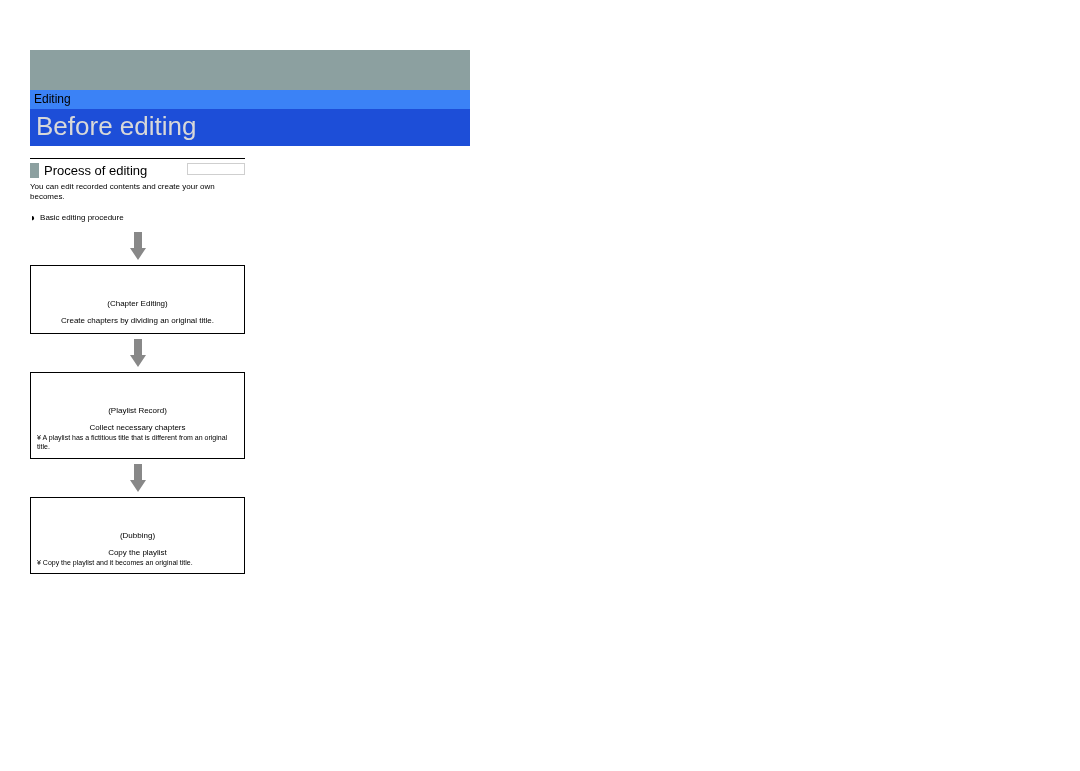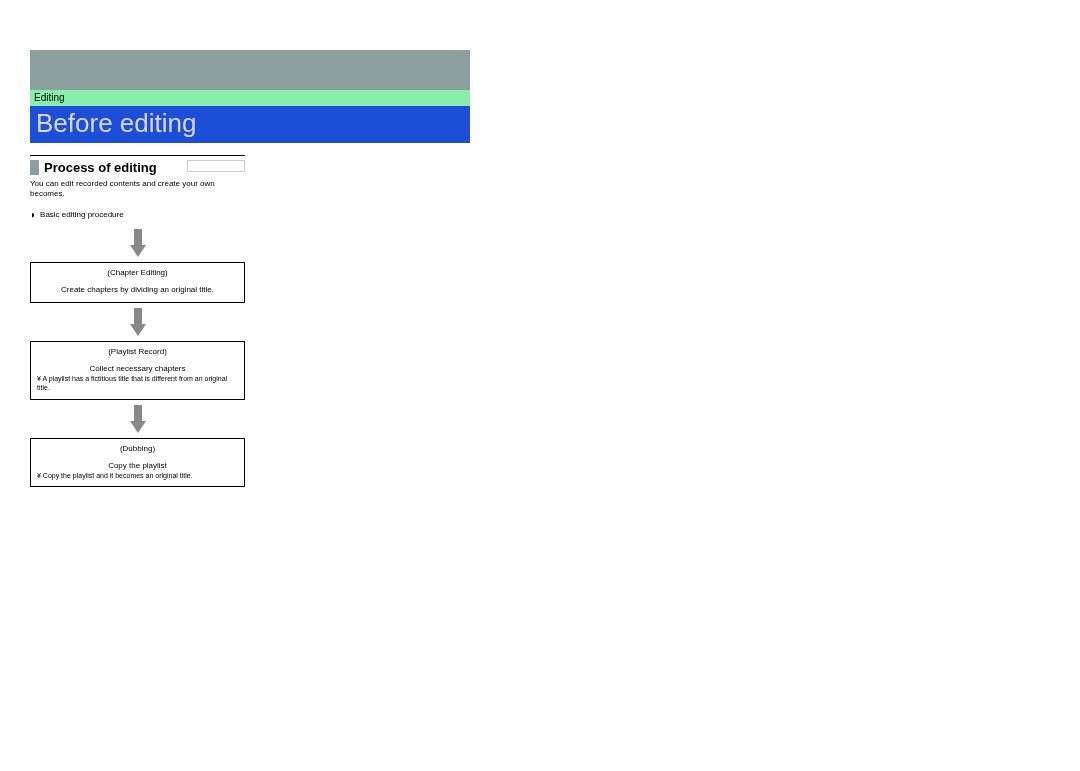--- a/index.html
+++ b/index.html
@@ -16,23 +16,23 @@
     }
     .page {
       width: 440px;
     }
     .top-bar {
       background: #8ca0a0;
       height: 40px;
       width: 100%;
     }
     .editing-label-band {
-      background: #86efac;
+      background: #3b82f6;
       padding: 2px 4px 3px 4px;
-      font-size: 10px;
+      font-size: 12px;
       color: #000;
     }
     .title-band {
       background: #1d4ed8;
       color: #d8d8d8;
       font-size: 26px;
       letter-spacing: 0px;
       padding: 2px 6px 4px 6px;
       font-weight: 400;
       font-stretch: condensed;
@@ -50,21 +50,21 @@
     }
     .section-bar {
       width: 9px;
       height: 15px;
       background: #8ca0a0;
       margin-right: 5px;
       flex-shrink: 0;
     }
     .section-title {
       font-size: 13px;
-      font-weight: bold;
+      font-weight: normal;
       color: #000;
       flex: 1;
     }
     .title-right-box {
       width: 58px;
       height: 12px;
       border: 1px solid #cfcfcf;
     }
     .intro {
       font-size: 8px;
@@ -86,20 +86,21 @@
     .step-box {
       border: 1px solid #000;
       padding: 5px 6px 6px 6px;
       width: 100%;
     }
     .step-label {
       text-align: center;
       font-size: 8px;
       color: #000;
       margin-bottom: 2px;
+      margin-top: 28px;
     }
     .step-main {
       text-align: center;
       font-size: 8px;
       color: #000;
       margin-bottom: 2px;
     }
     .step-note {
       text-align: left;
       font-size: 7px;

